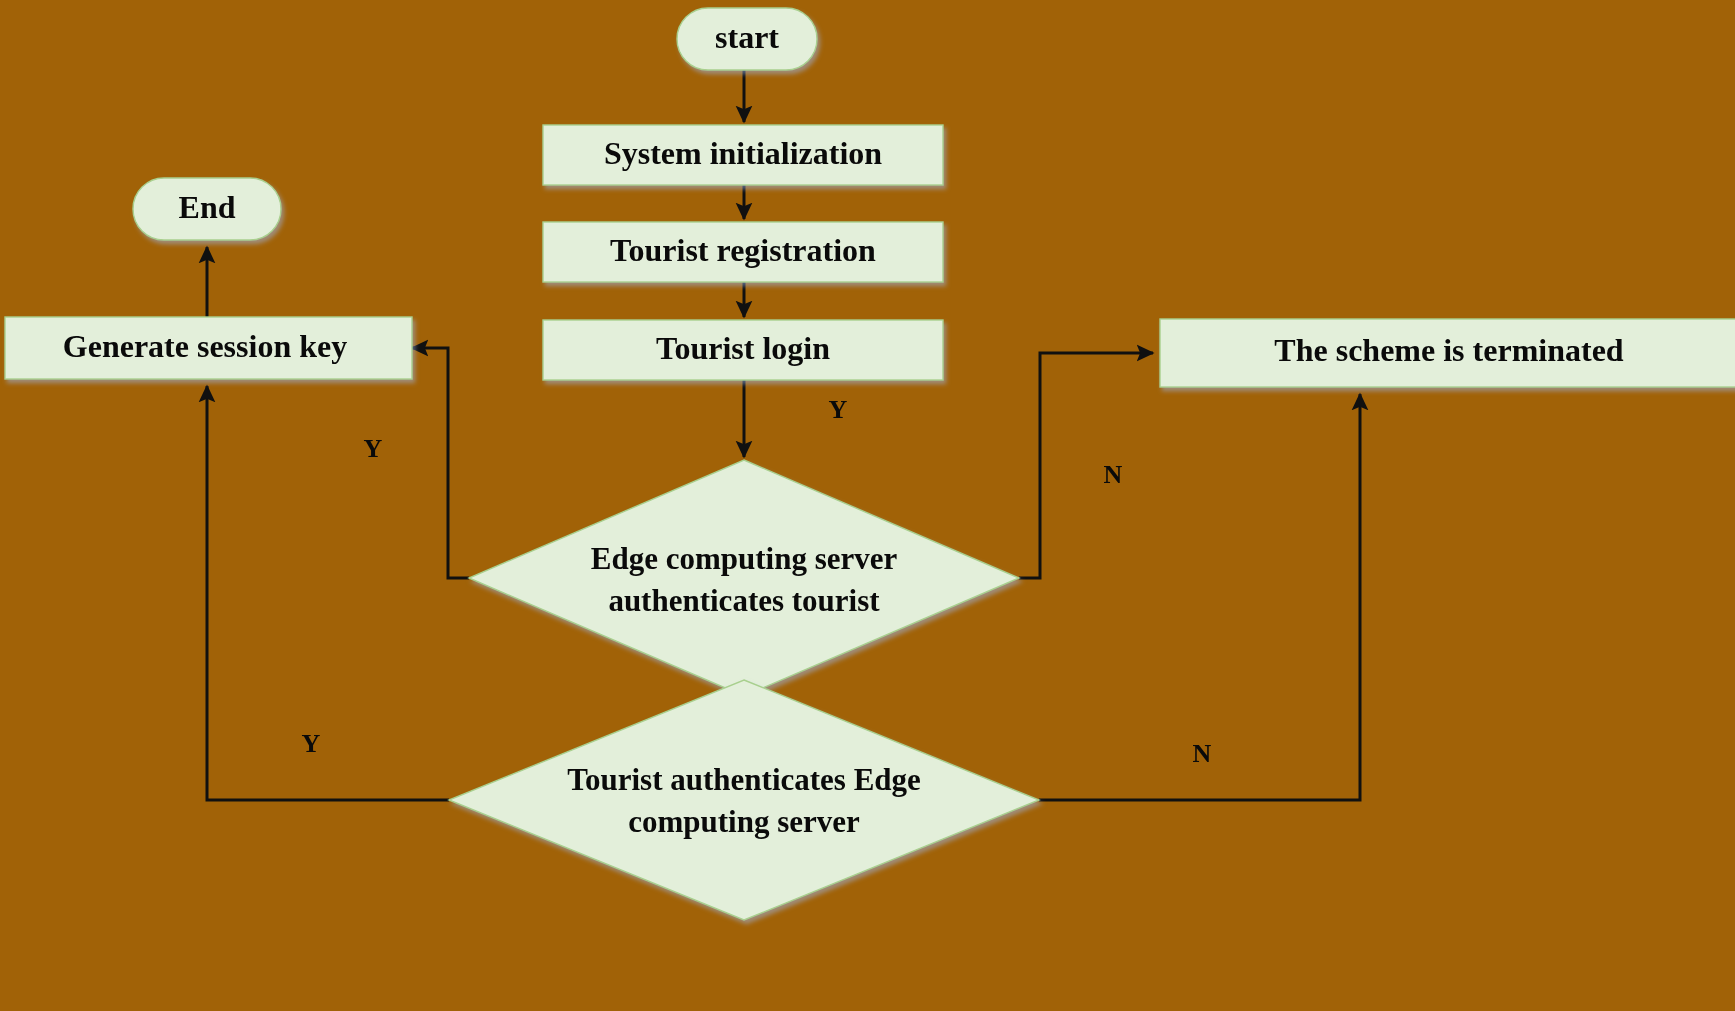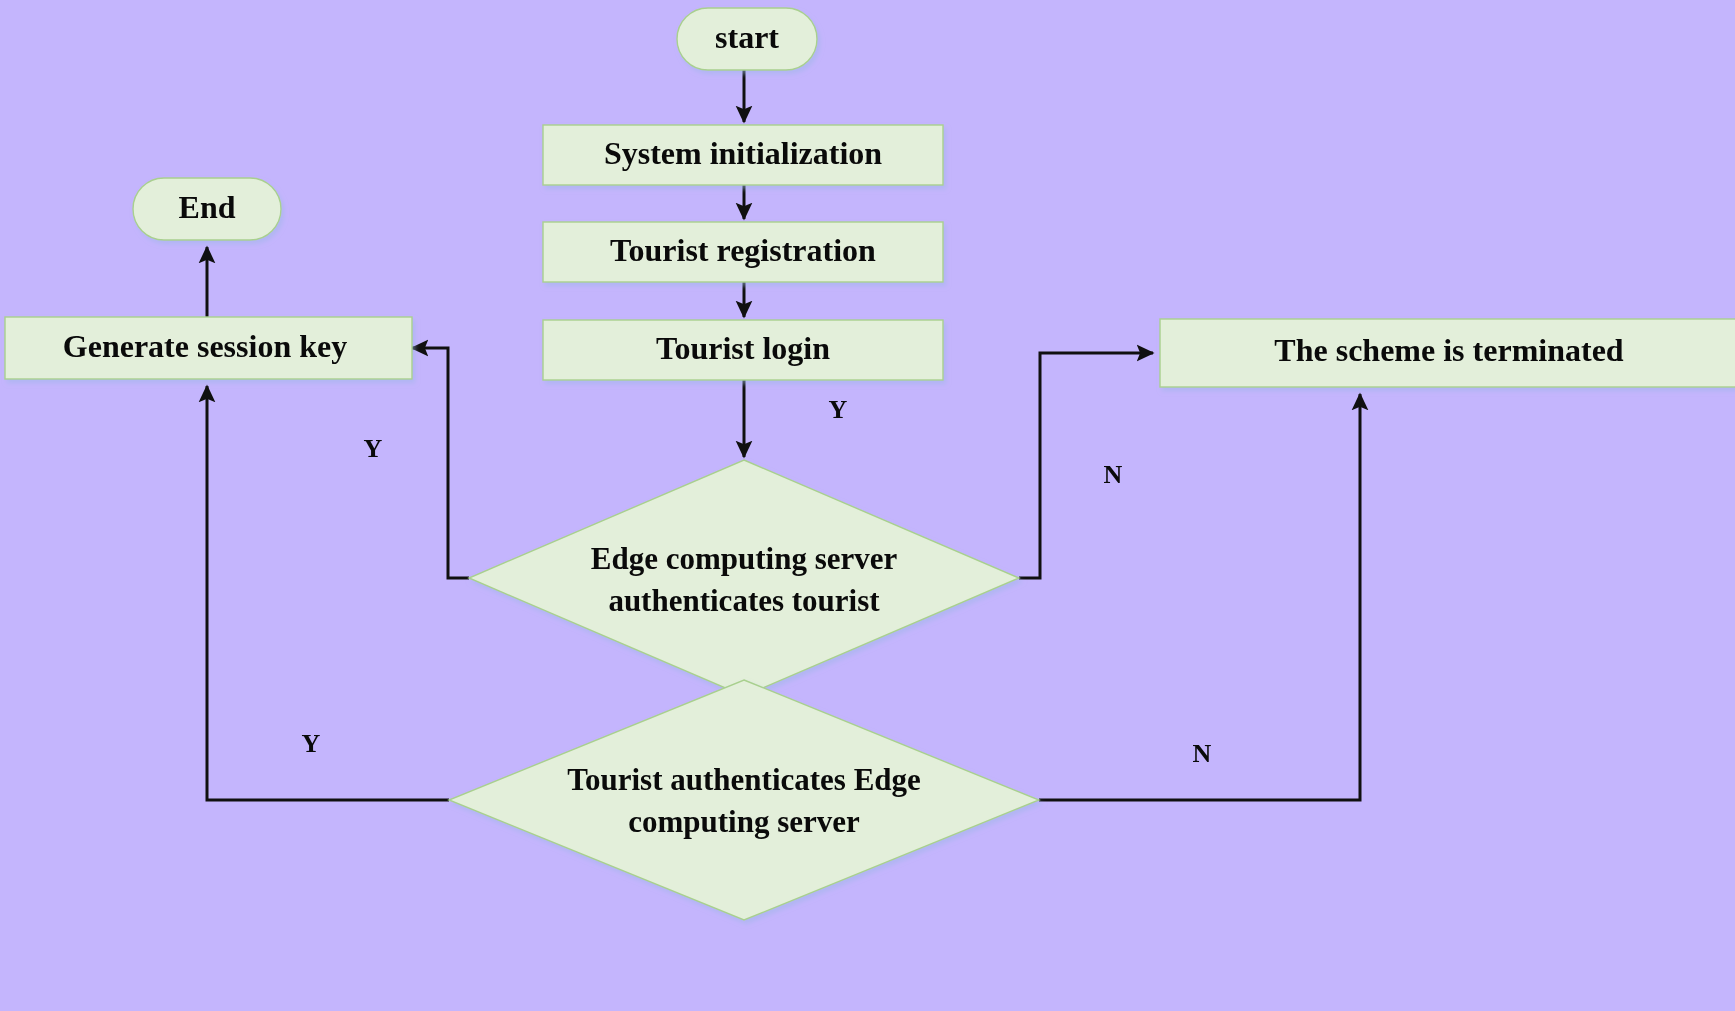--- a/index.html
+++ b/index.html
@@ -11,21 +11,21 @@
   body {
     width: 1735px;
     height: 1011px;
     overflow: hidden;
     font-family: "Liberation Serif", "DejaVu Serif", serif;
   }
   #flowchart-root {
     position: relative;
     width: 1735px;
     height: 1011px;
-    background: #c4b5fd;
+    background: #a16207;
   }
   svg#flow-svg {
     position: absolute;
     top: 0;
     left: 0;
     width: 1735px;
     height: 1011px;
     display: block;
   }
   .node-shape {

